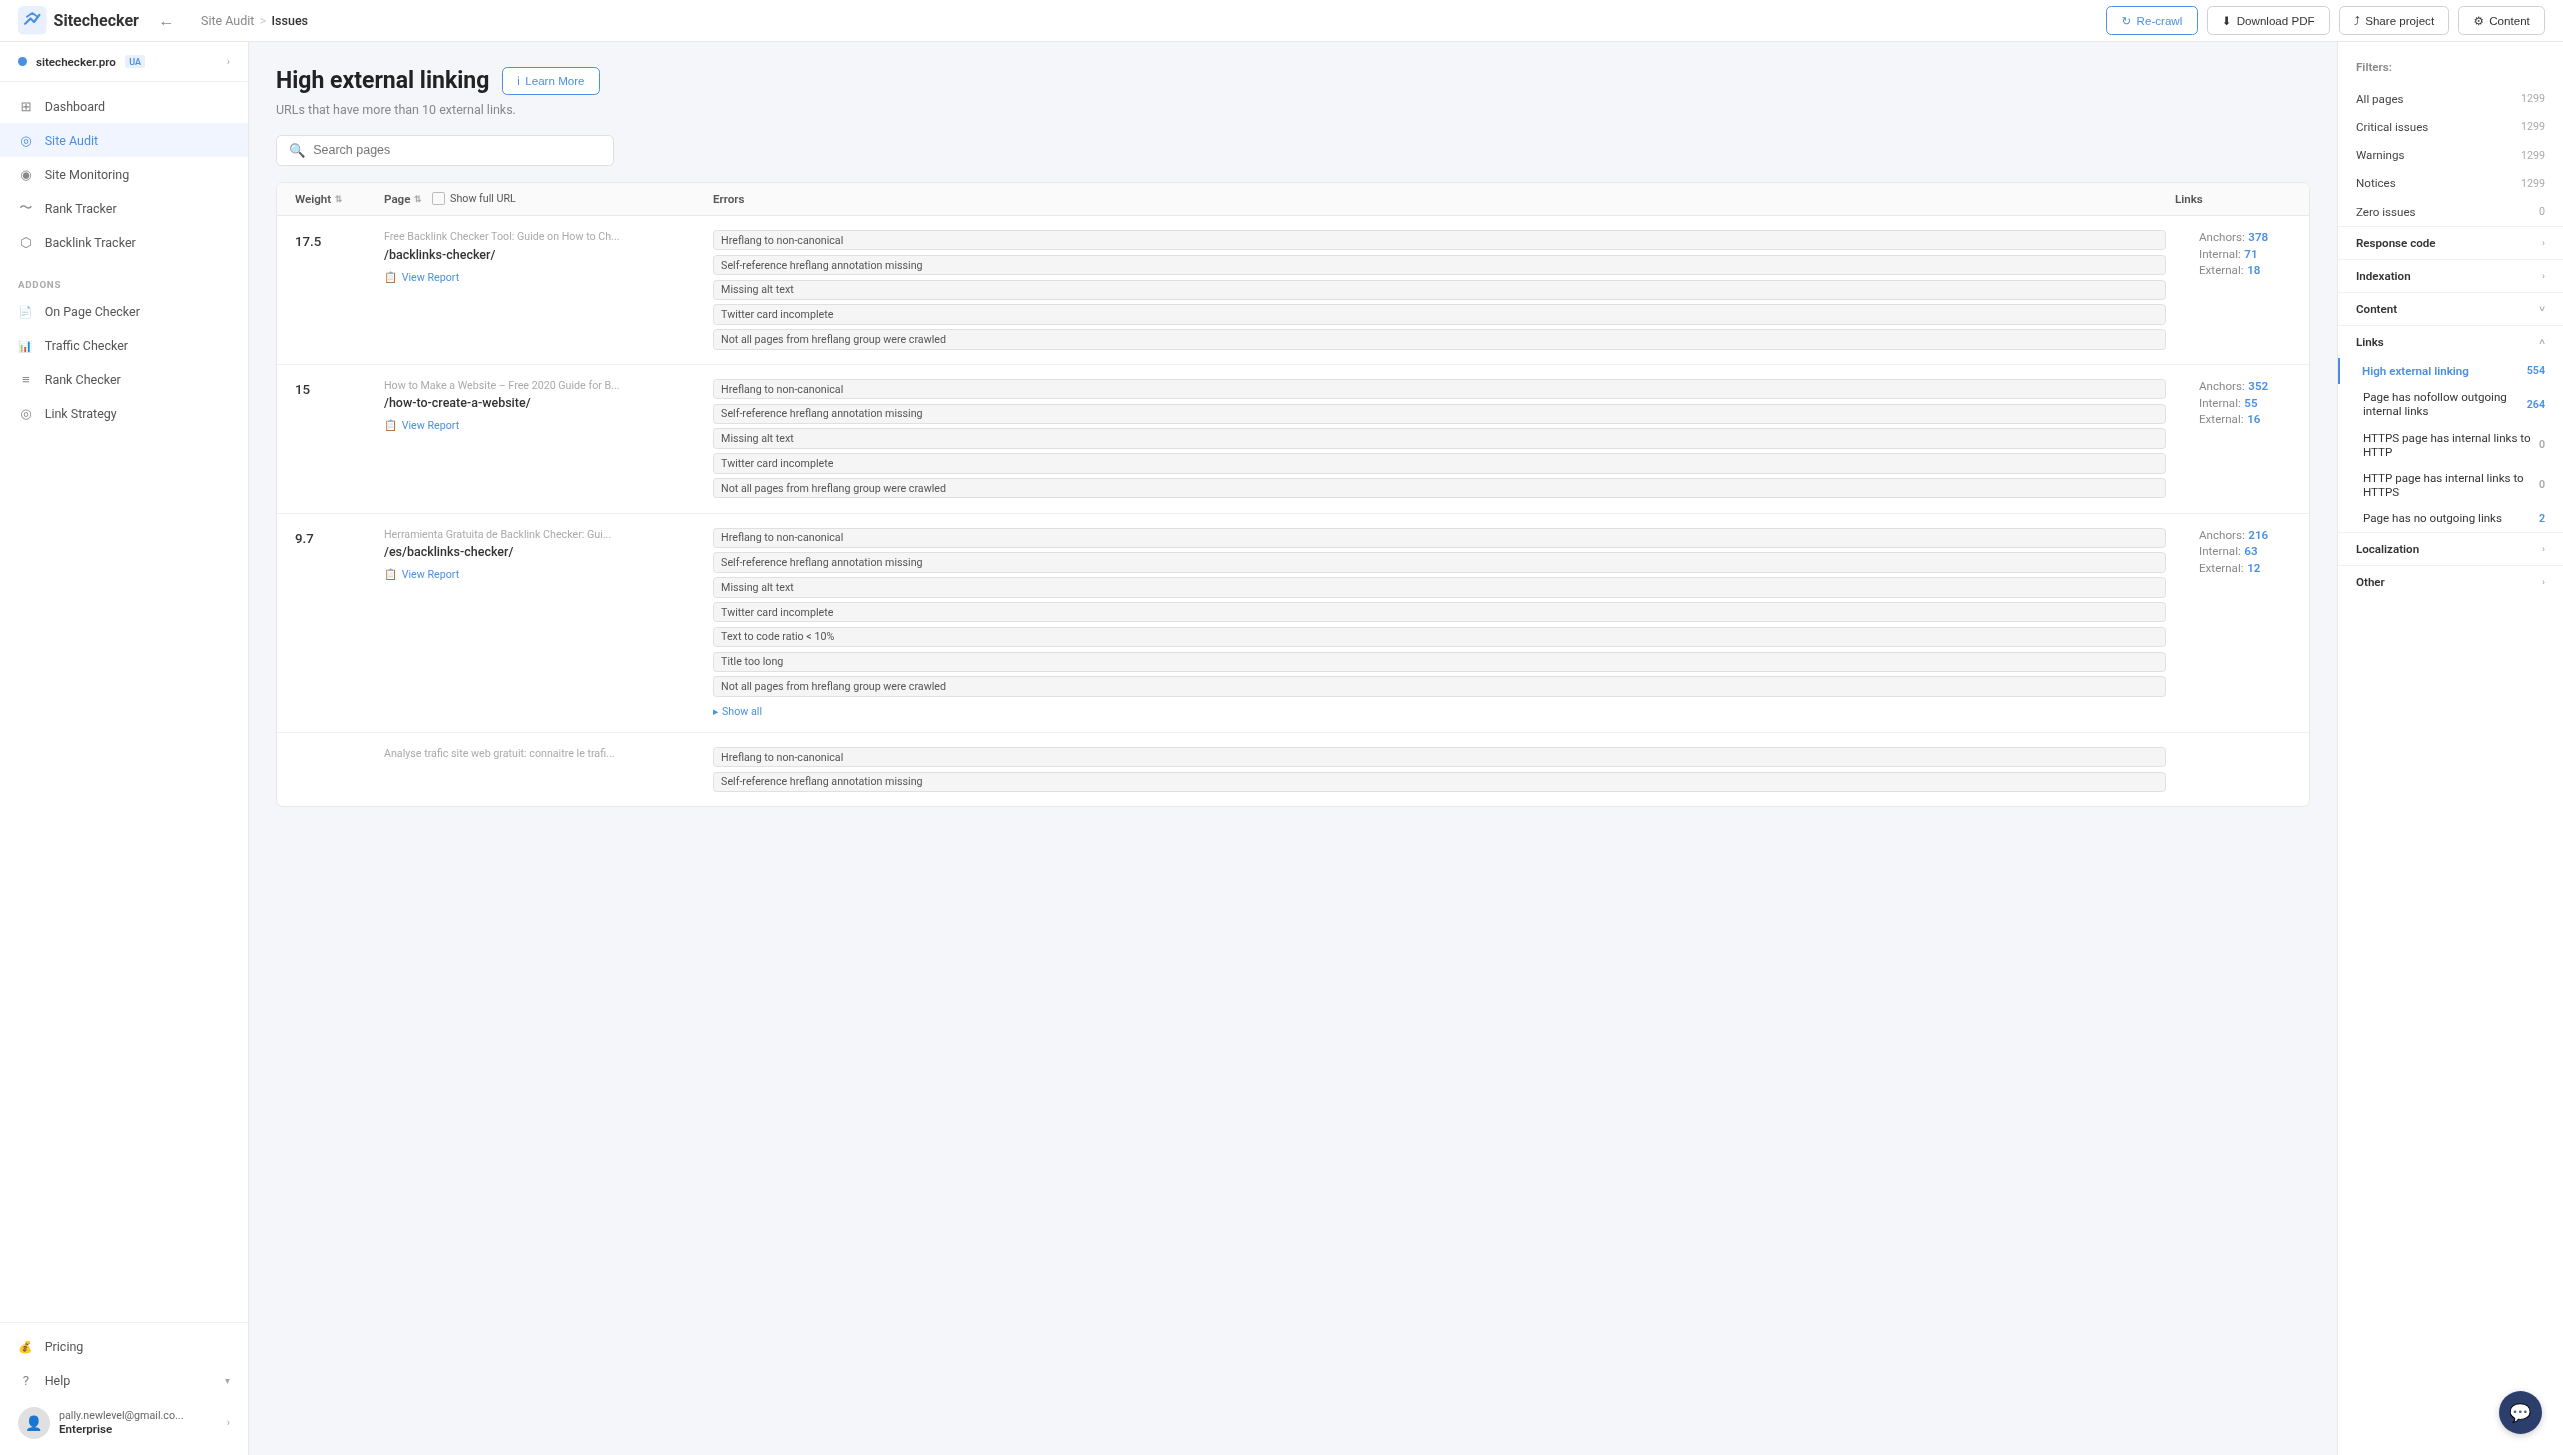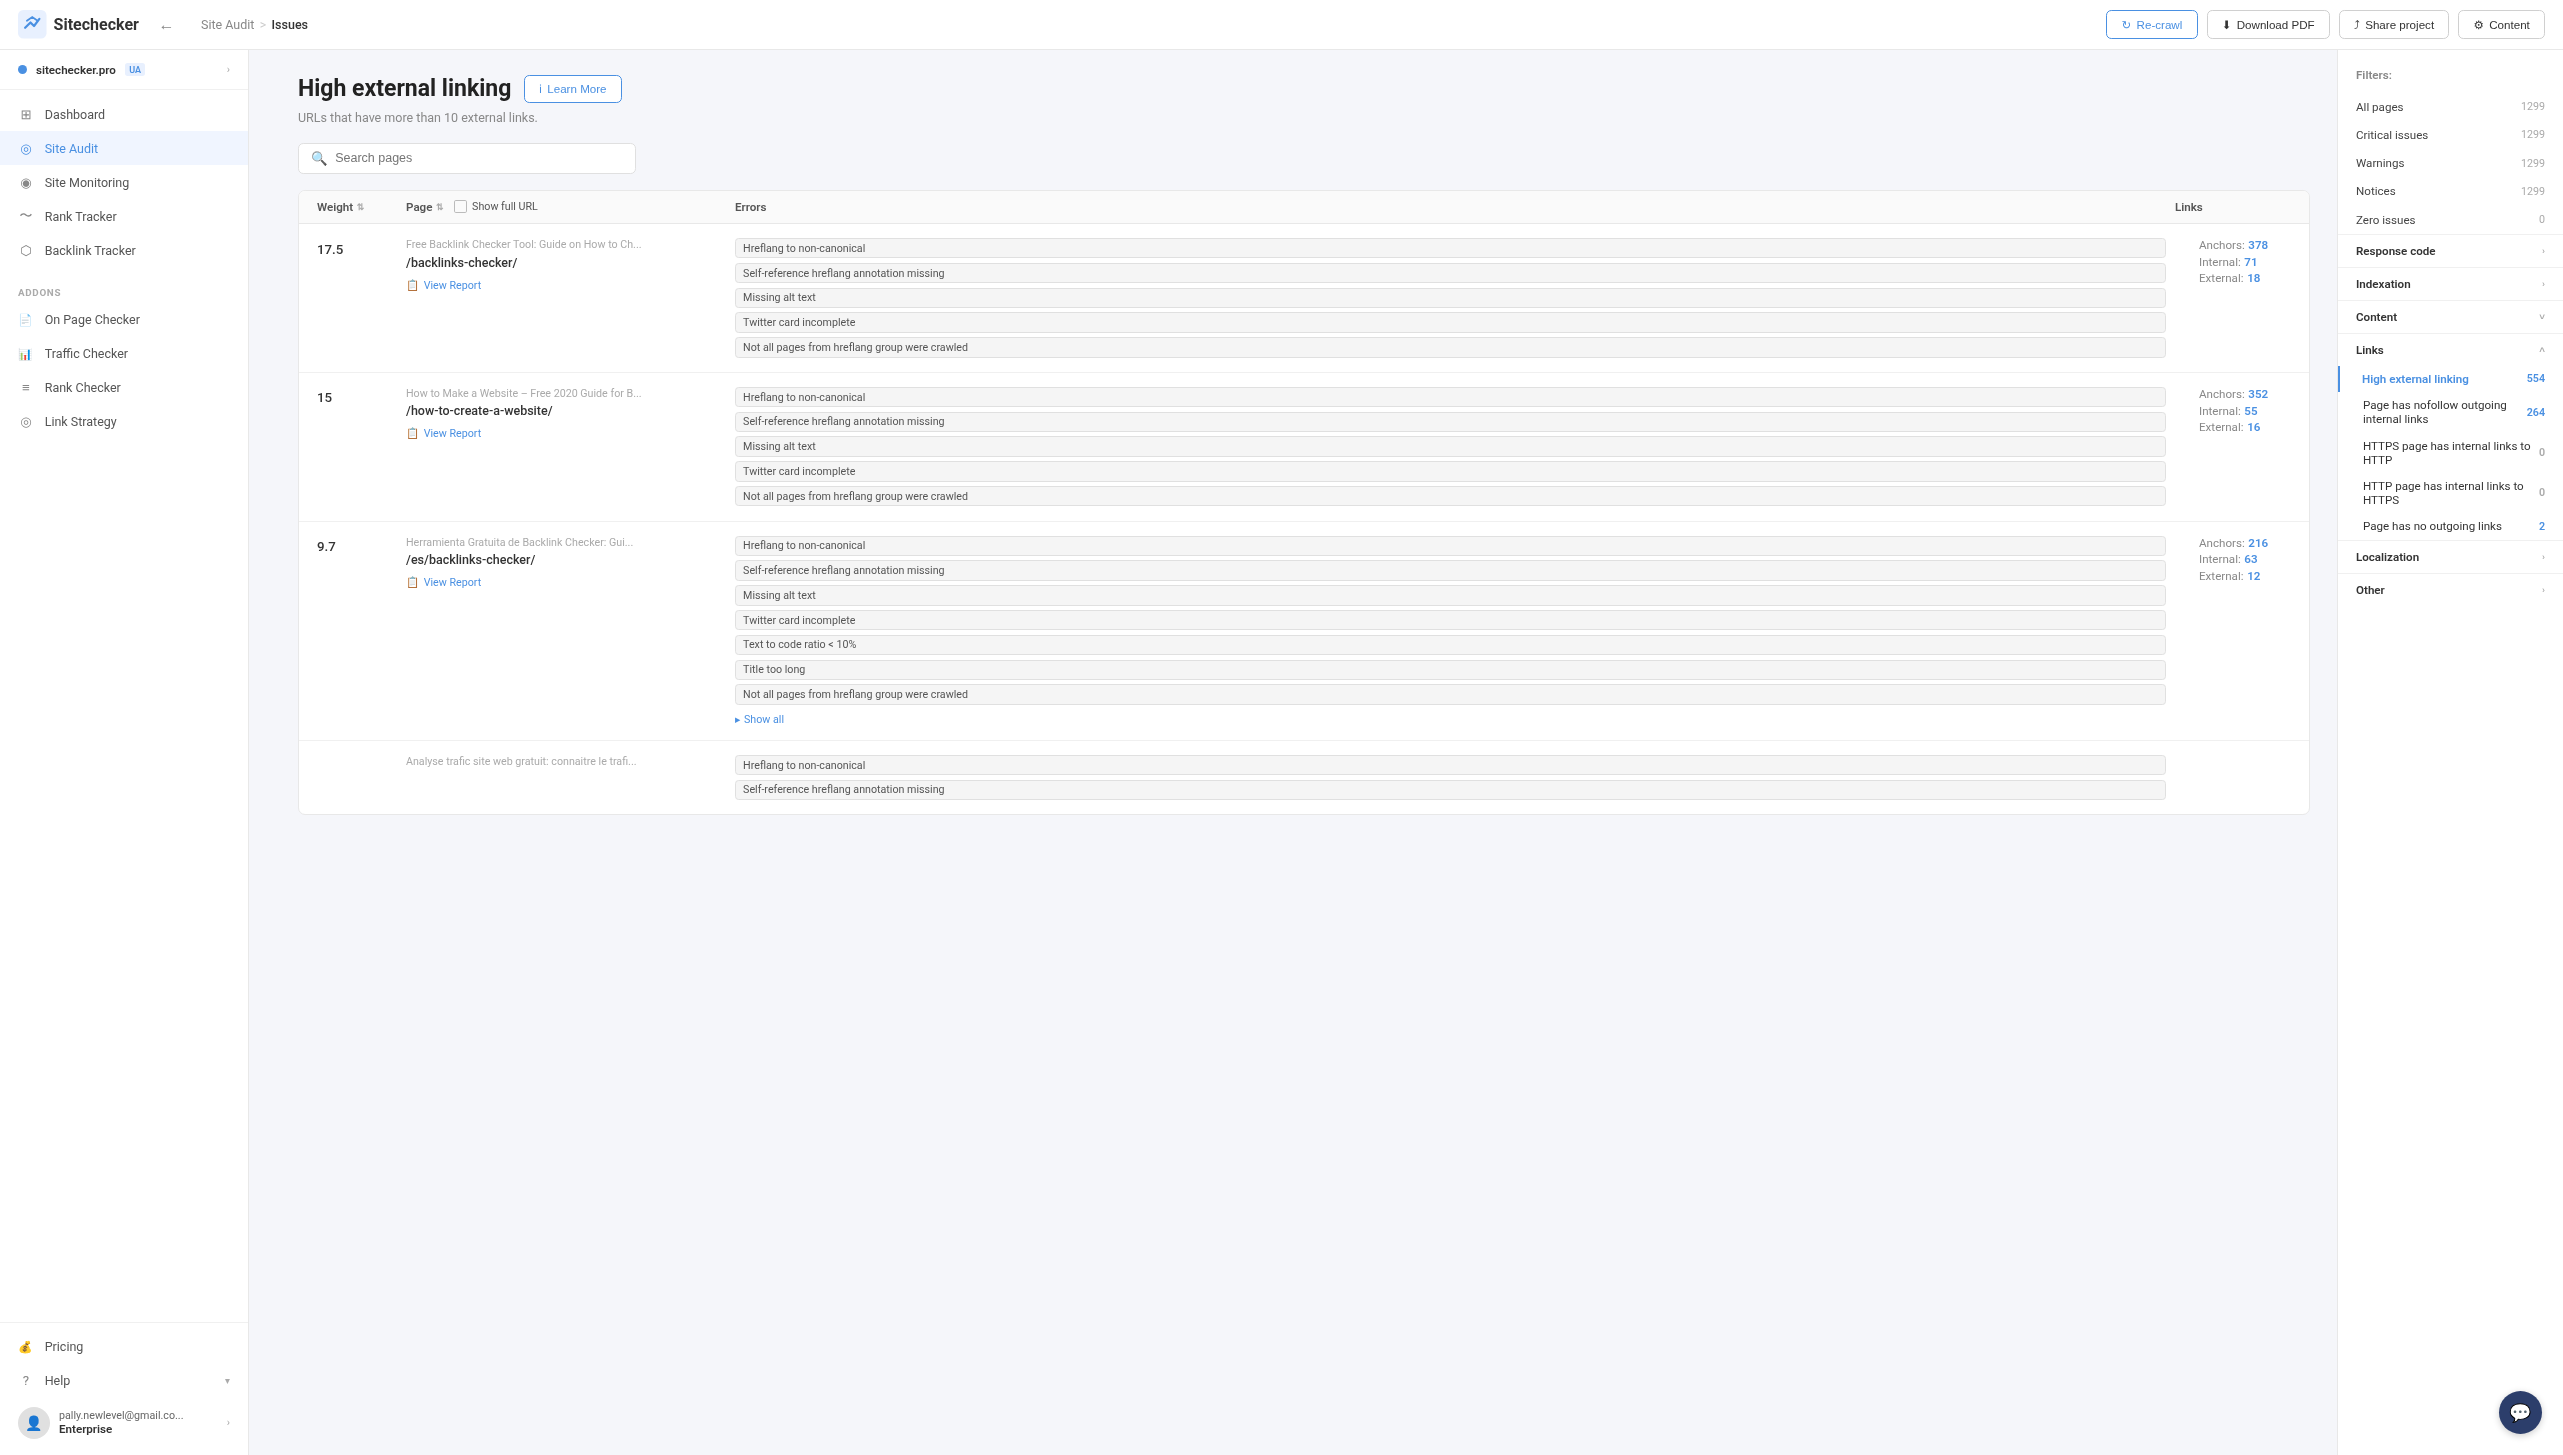--- a/index.html
+++ b/index.html
@@ -1,28 +1,28 @@
 <!DOCTYPE html>
 <html style="font-size:14.2px"><head>
   <meta charset="utf-8">
   <style>
     * { box-sizing: border-box; margin: 0; padding: 0; }
     body { font-family: -apple-system, BlinkMacSystemFont, 'Segoe UI', Roboto, sans-serif; font-size: 12.5px; color: #333; background: #f5f6fa; display: flex; flex-direction: column; height: 100vh; overflow: hidden; }
 
     
-    .topnav { background: #fff; border-bottom: 0.9px solid #e8e8e8; display: flex; align-items: center; padding: 7px 18px; height: 50px; gap: 14.2px; flex-shrink: 0; z-index: 10; }
+    .topnav { background: #fff; border-bottom: 0.9px solid #e8e8e8; display: flex; align-items: center; padding: 7px 18px; height: 42px; gap: 14.2px; flex-shrink: 0; z-index: 10; }
     .topnav-logo { display: flex; align-items: center; gap: 7.1px; font-weight: 700; font-size: 16px; color: #333; }
     .logo-icon { width: 28.5px; height: 28.5px; }
     .topnav-breadcrumb { display: flex; align-items: center; gap: 5.3px; font-size: 12.5px; color: #666; margin-left: 7.1px; }
     .topnav-actions { margin-left: auto; display: flex; gap: 9px; }
     .btn { display: flex; align-items: center; gap: 5.3px; padding: 6.2px 14.2px; border-radius: 5.3px; font-size: 11.6px; font-weight: 500; cursor: pointer; border: 1.3px solid #d0d0d0; background: #fff; color: #333; white-space: nowrap; }
     .btn-primary { border-color: #4a90e2; color: #4a90e2; }
 
     
-    .layout { display: flex; flex: 1; overflow: hidden; gap: 22px; }
+    .layout { display: flex; flex: 1; overflow: hidden; }
 
     
     .sidebar { width: 249px; background: #fff; border-right: 0.9px solid #e8e8e8; display: flex; flex-direction: column; overflow-y: auto; flex-shrink: 0; }
     .sidebar-account { display: flex; align-items: center; padding: 12.5px 18px; border-bottom: 0.9px solid #f0f0f0; gap: 9px; cursor: pointer; }
     .sidebar-account-dot { width: 9px; height: 9px; background: #4a90e2; border-radius: 50%; }
     .sidebar-account-name { font-weight: 600; font-size: 11.6px; color: #333; }
     .sidebar-account-badge { background: #e8f0fe; color: #4a90e2; font-size: 9px; padding: 1.8px 4.4px; border-radius: 2.7px; font-weight: 600; }
     .sidebar-account-arrow { margin-left: auto; color: #aaa; font-size: 10.7px; }
     .sidebar-nav { padding: 7.1px 0; }
     .sidebar-item { display: flex; align-items: center; gap: 10.7px; padding: 9px 18px; cursor: pointer; color: #555; font-size: 12.5px; border-radius: 0; }

